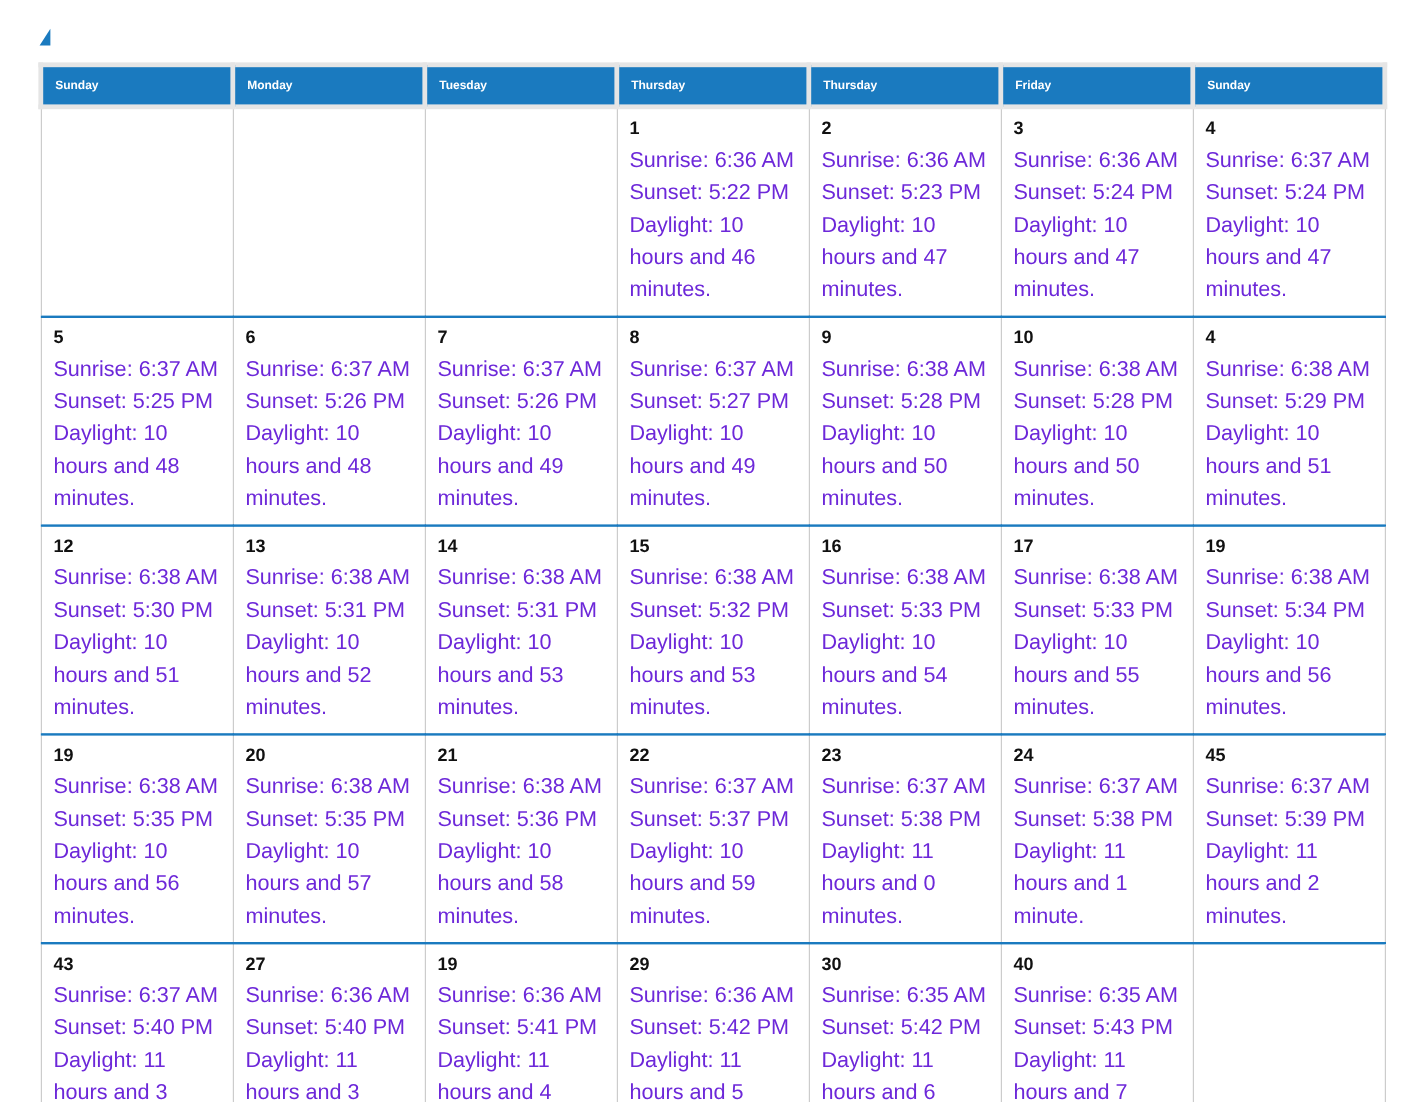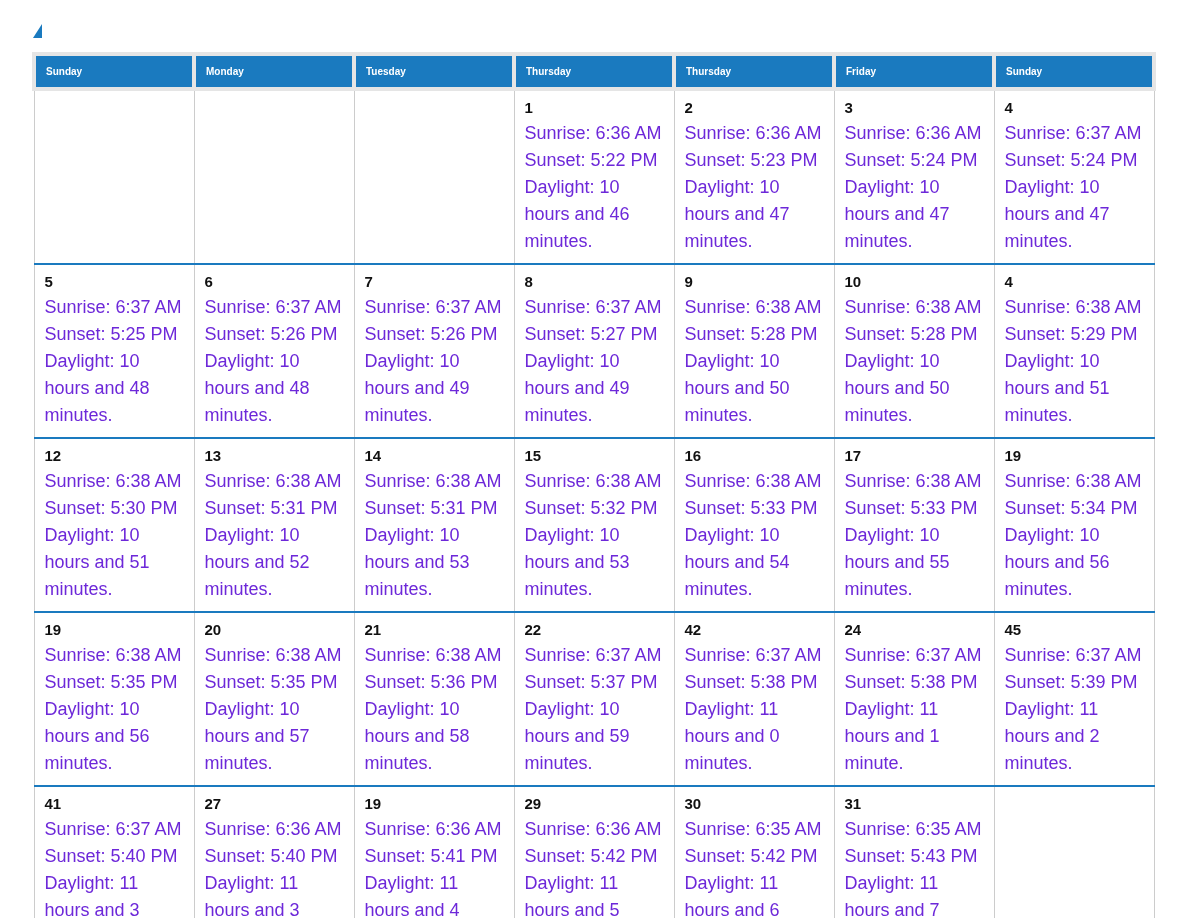--- a/index.html
+++ b/index.html
@@ -201,53 +201,53 @@
         </td>
         <td>
           <div class="day-number">21</div>
           <div class="day-info">Sunrise: 6:38 AM<br>Sunset: 5:36 PM<br>Daylight: 10 hours and 58 minutes.</div>
         </td>
         <td>
           <div class="day-number">22</div>
           <div class="day-info">Sunrise: 6:37 AM<br>Sunset: 5:37 PM<br>Daylight: 10 hours and 59 minutes.</div>
         </td>
         <td>
-          <div class="day-number">42</div>
+          <div class="day-number">23</div>
           <div class="day-info">Sunrise: 6:37 AM<br>Sunset: 5:38 PM<br>Daylight: 11 hours and 0 minutes.</div>
         </td>
         <td>
           <div class="day-number">24</div>
           <div class="day-info">Sunrise: 6:37 AM<br>Sunset: 5:38 PM<br>Daylight: 11 hours and 1 minute.</div>
         </td>
         <td>
           <div class="day-number">45</div>
           <div class="day-info">Sunrise: 6:37 AM<br>Sunset: 5:39 PM<br>Daylight: 11 hours and 2 minutes.</div>
         </td>
       </tr>
       <tr>
         <td>
-          <div class="day-number">41</div>
+          <div class="day-number">43</div>
           <div class="day-info">Sunrise: 6:37 AM<br>Sunset: 5:40 PM<br>Daylight: 11 hours and 3 minutes.</div>
         </td>
         <td>
           <div class="day-number">27</div>
           <div class="day-info">Sunrise: 6:36 AM<br>Sunset: 5:40 PM<br>Daylight: 11 hours and 3 minutes.</div>
         </td>
         <td>
           <div class="day-number">19</div>
           <div class="day-info">Sunrise: 6:36 AM<br>Sunset: 5:41 PM<br>Daylight: 11 hours and 4 minutes.</div>
         </td>
         <td>
           <div class="day-number">29</div>
           <div class="day-info">Sunrise: 6:36 AM<br>Sunset: 5:42 PM<br>Daylight: 11 hours and 5 minutes.</div>
         </td>
         <td>
           <div class="day-number">30</div>
           <div class="day-info">Sunrise: 6:35 AM<br>Sunset: 5:42 PM<br>Daylight: 11 hours and 6 minutes.</div>
         </td>
         <td>
-          <div class="day-number">31</div>
+          <div class="day-number">40</div>
           <div class="day-info">Sunrise: 6:35 AM<br>Sunset: 5:43 PM<br>Daylight: 11 hours and 7 minutes.</div>
         </td>
         <td class="empty-cell"></td>
       </tr>
     </tbody>
 </table>
 
 </body></html>

